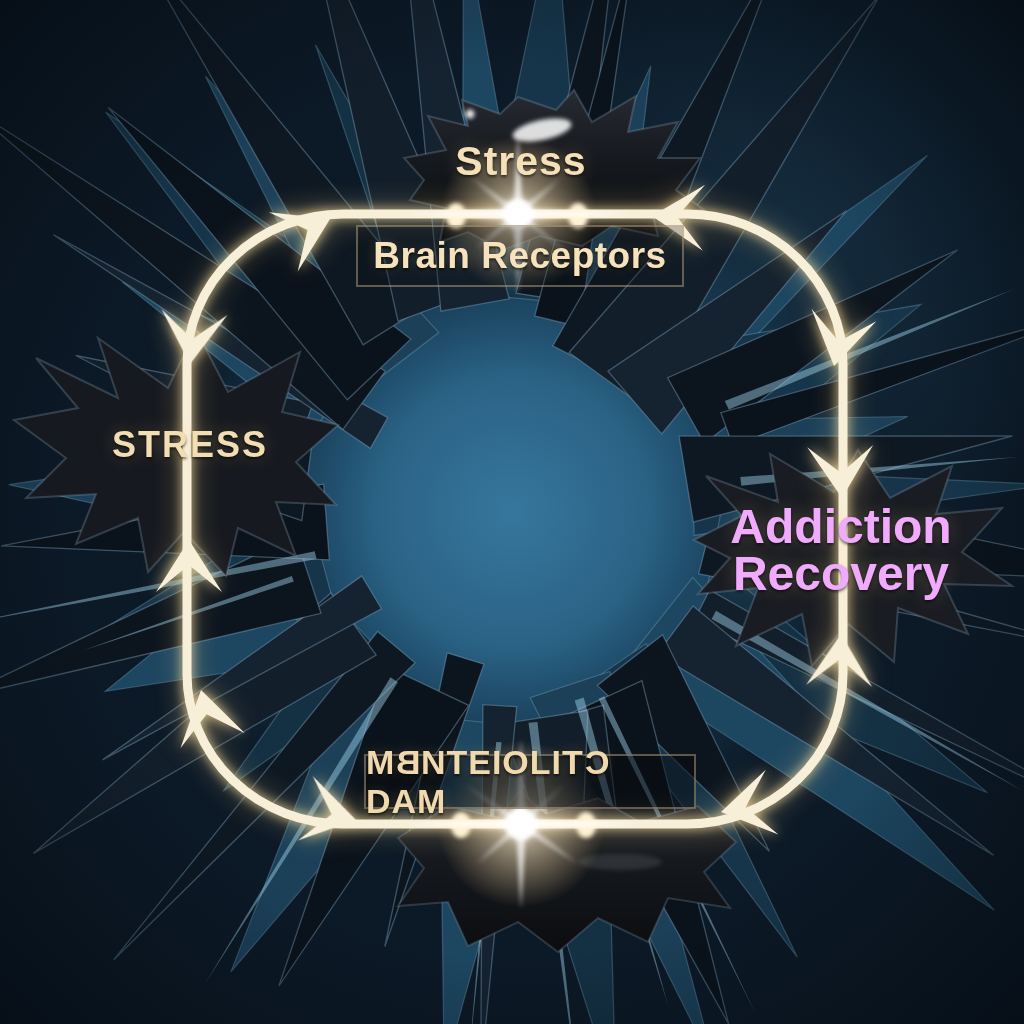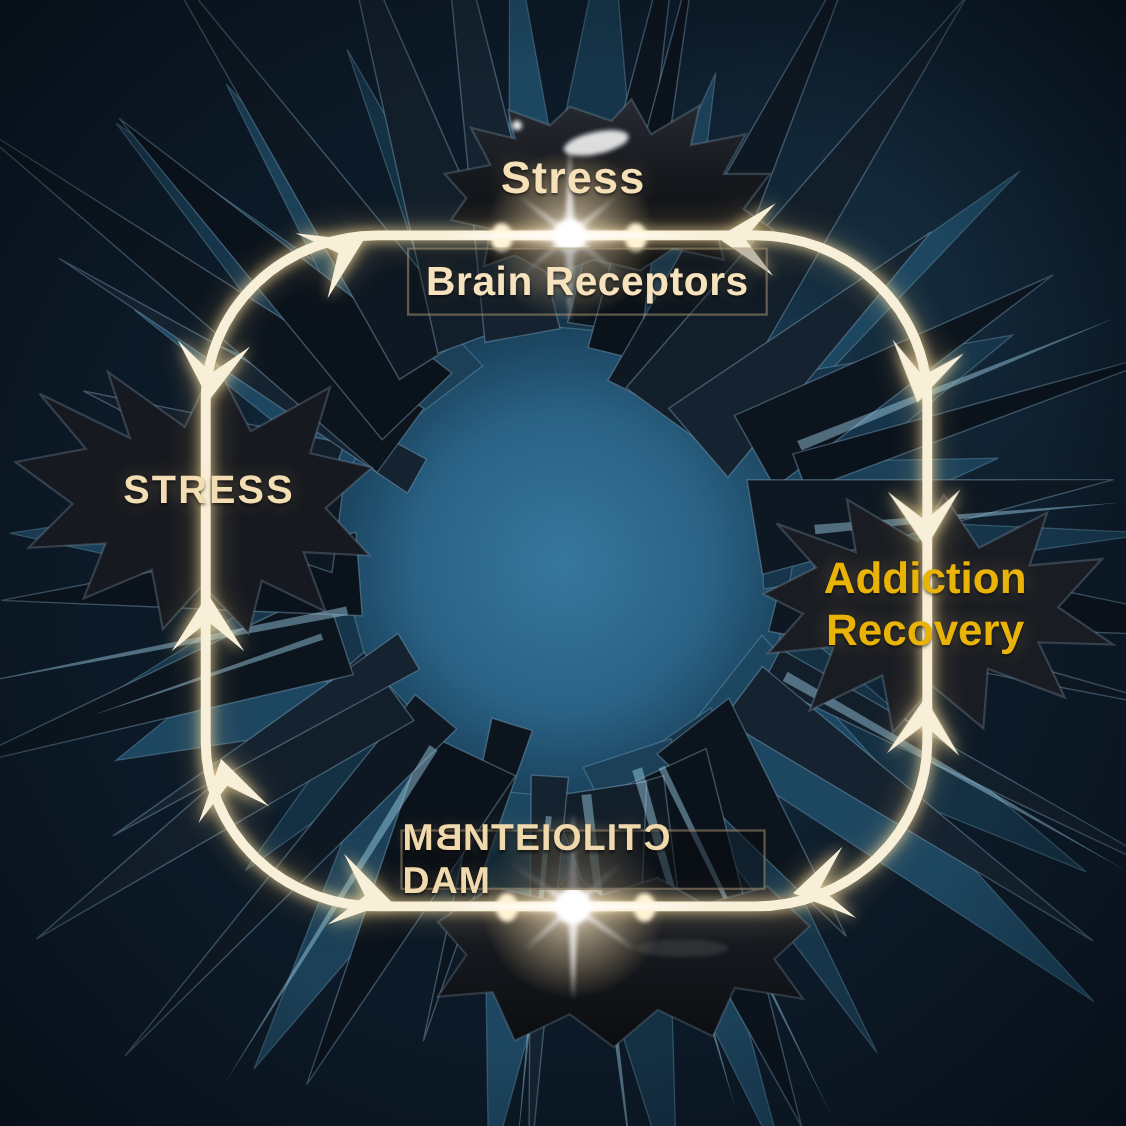--- a/index.html
+++ b/index.html
@@ -11,24 +11,24 @@
   .lbl{
     position:absolute;font-weight:bold;color:#f2dcb2;text-align:center;
     text-shadow:0 2px 3px rgba(0,0,0,.55),0 0 18px rgba(255,215,150,.25);
     -webkit-user-select:none;user-select:none;
   }
   .lbl-stress-top{left:401px;top:138px;width:240px;font-size:41px;color:#f5e0b8;letter-spacing:1px;}
   .box{
     position:absolute;border:2px solid rgba(205,180,140,.45);
     display:flex;align-items:center;justify-content:center;
   }
-  .box-brain{left:370px;top:225px;width:324px;height:58px;background:rgba(10,14,20,.25);}
+  .box-brain{left:356px;top:225px;width:324px;height:58px;background:rgba(10,14,20,.25);}
   .box-brain .txt{font-size:37px;color:#f6e3bd;letter-spacing:.5px;}
   .lbl-stress-left{left:88px;top:424px;width:204px;font-size:36px;letter-spacing:2px;color:#f3ddb2;}
-  .lbl-addiction{left:726px;top:503px;width:230px;font-size:40px;line-height:47px;color:#eab308;}
+  .lbl-addiction{left:726px;top:503px;width:230px;font-size:48px;line-height:47px;color:#f0abfc;}
   .box-bottom{left:364px;top:754px;width:328px;height:51px;background:rgba(8,10,14,.5);}
   .box-bottom .txt{font-size:34px;color:#f0d9ac;letter-spacing:1px;}
   .txt{font-weight:bold;text-shadow:0 2px 3px rgba(0,0,0,.6),0 0 14px rgba(255,215,150,.2);}
   .mirror{display:inline-block;transform:scaleX(-1);}
   .crisp-pass{stroke:#f8efd8;fill:#f8efd8;}
   .glow-pass{stroke:#ffe2a2;fill:#ffe2a2;}
   .glow-wide{stroke:#ffd98e;fill:#ffd98e;}
 </style>
 </head>
 <body>

